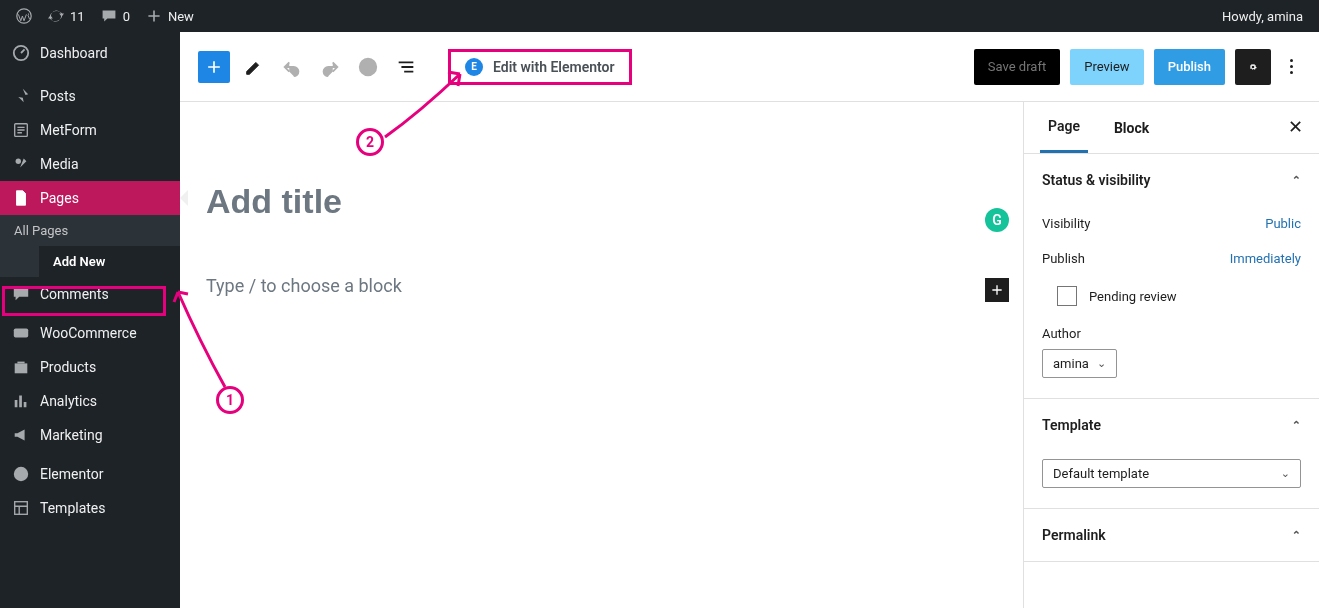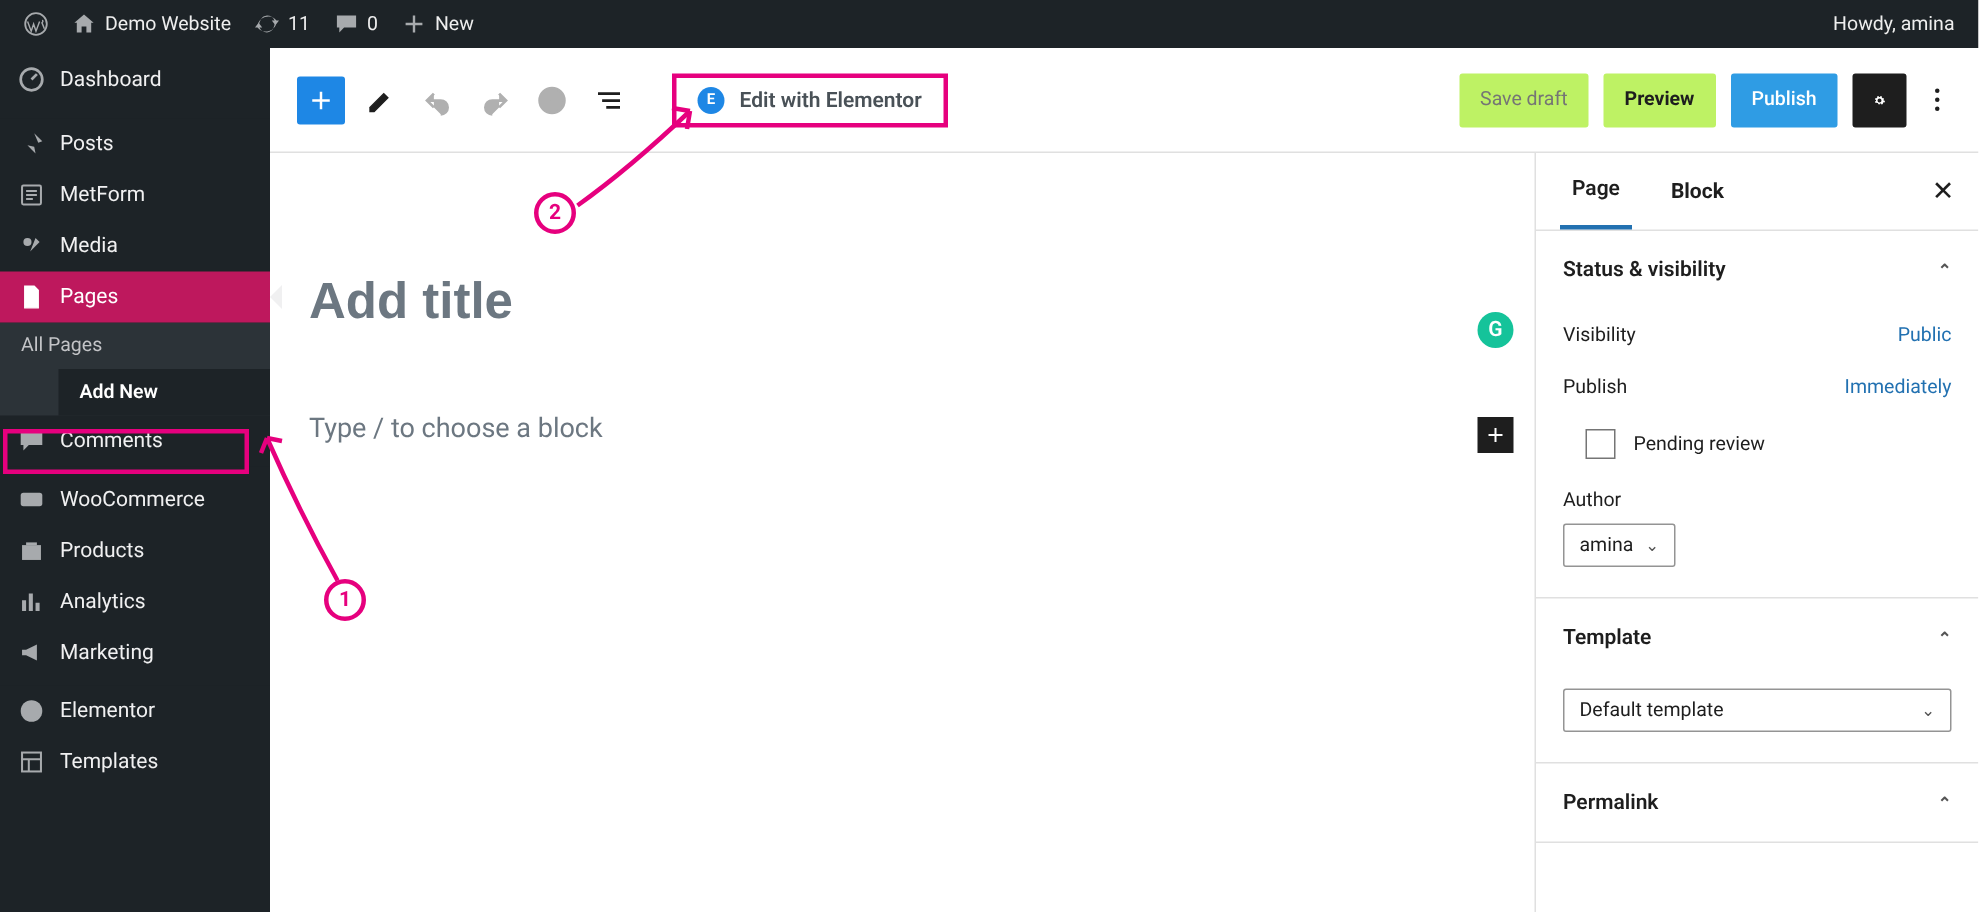--- a/index.html
+++ b/index.html
@@ -29,22 +29,22 @@
   .editor { flex: 1; display: flex; flex-direction: column; position: relative; }
   .toolbar { height: 70px; border-bottom: 1px solid #e0e0e0; display: flex; align-items: center; padding: 0 18px; gap: 10px; background: #fff; }
   .btn-add { width: 32px; height: 32px; background: #1e87e5; color: #fff; display: flex; align-items: center; justify-content: center; cursor: pointer; border-radius: 2px; }
   .tool-icon { width: 28px; height: 28px; display: flex; align-items: center; justify-content: center; color: #1e1e1e; cursor: pointer; }
   .tool-icon.disabled { color: #b0b0b0; cursor: default; }
   .tool-icon svg { width: 22px; height: 22px; fill: currentColor; stroke: currentColor; }
   .elementor-btn { margin-left: 18px; border: 3px solid #e6007e; padding: 6px 14px; background: #fff; display: flex; align-items: center; gap: 10px; font-weight: 600; color: #495157; cursor: pointer; font-size: 14px; }
   .elementor-btn .e-badge { width: 18px; height: 18px; border-radius: 50%; background: #1e87e5; color: #fff; font-size: 10px; font-weight: 700; display: flex; align-items: center; justify-content: center; }
   .toolbar .spacer { flex: 1; }
   .tbtn { height: 36px; padding: 0 14px; display: flex; align-items: center; border-radius: 2px; cursor: pointer; font-size: 13px; }
-  .tbtn.draft { background: #bef264; color: #757575; }
-  .tbtn.preview { background: #bef264; color: #1e1e1e; font-weight: bold; }
+  .tbtn.draft { background: #000000; color: #757575; }
+  .tbtn.preview { background: #7dd3fc; color: #1e1e1e; }
   .tbtn.publish { background: #2f9ce4; color: #fff; font-weight: 500; }
   .tbtn.settings { background: #1e1e1e; color: #fff; width: 36px; justify-content: center; }
   .kebab { width: 20px; display: flex; flex-direction: column; align-items: center; gap: 3px; cursor: pointer; }
   .kebab span { width: 3px; height: 3px; background: #1e1e1e; border-radius: 50%; }
 
   .canvas { flex: 1; display: flex; }
   .content { flex: 1; padding: 80px 26px 20px 26px; position: relative; }
   .title-input { font-size: 34px; font-weight: 600; color: #6c7781; border: none; outline: none; width: 100%; }
   .title-input::placeholder { color: #6c7781; }
   .block-placeholder { margin-top: 54px; font-size: 18px; color: #6c7781; }
@@ -79,26 +79,20 @@
 
 <div class="adminbar">
   <div class="ab-item">
     <svg viewBox="0 0 20 20">
         <circle cx="10" cy="10" r="9" fill="none" stroke="#a7aaad" stroke-width="1.5"></circle>
         <path d="M3 8l3 8 2-6 2 6 3-8M15 7c1 0 1 1 0 2l2 5" stroke="#a7aaad" stroke-width="1.2" fill="none"></path>
       </svg>
   </div>
   <div class="ab-item">
     <svg viewBox="0 0 20 20">
-        <path d="M10 2l8 7h-2v8h-4v-5H8v5H4v-8H2z"></path>
-      </svg>
-    <span>Demo Website</span>
-  </div>
-  <div class="ab-item">
-    <svg viewBox="0 0 20 20">
         <path d="M10 3a7 7 0 016.3 4H14l3 4 3-4h-2.1A9 9 0 002 12h2a7 7 0 016-9zm0 14a7 7 0 01-6.3-4H6l-3-4-3 4h2.1A9 9 0 0018 8h-2a7 7 0 01-6 9z"></path>
       </svg>
     <span>11</span>
   </div>
   <div class="ab-item">
     <svg viewBox="0 0 20 20">
         <path d="M2 3h16v10H8l-4 4v-4H2z"></path>
       </svg>
     <span>0</span>
   </div>

